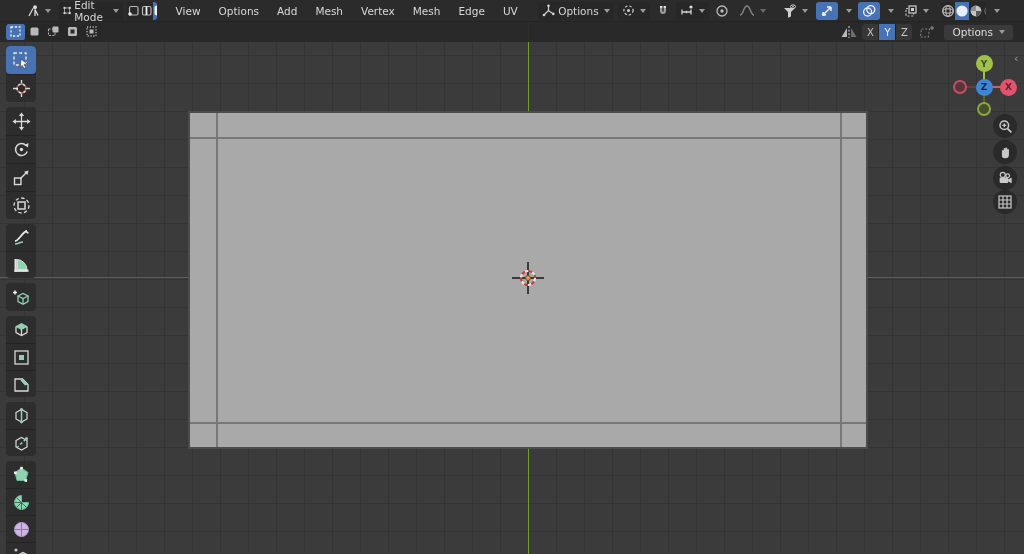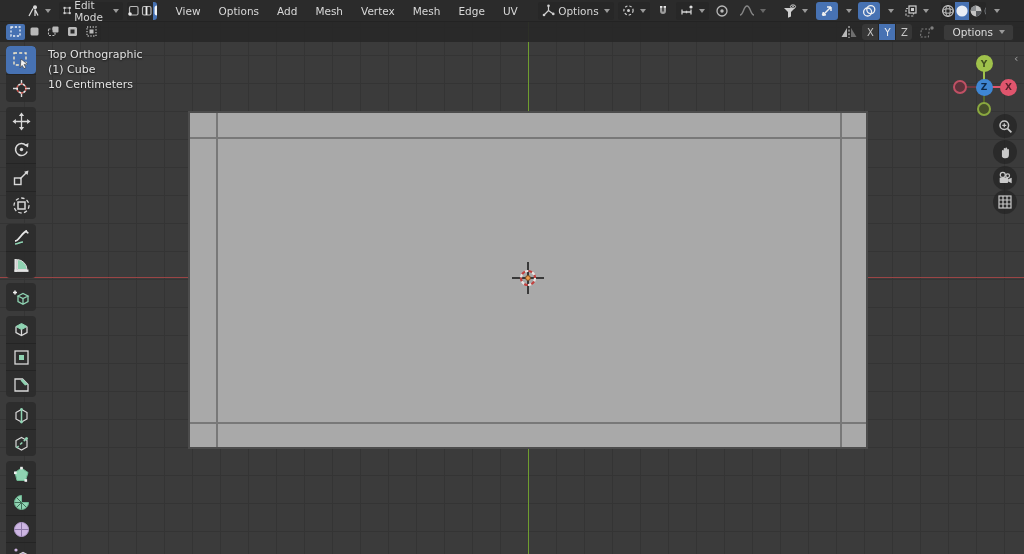--- a/index.html
+++ b/index.html
@@ -94,25 +94,20 @@
     <div class="cursor3d">
       <svg width="34" height="34" viewBox="0 0 34 34">
         <line x1="17" y1="1" x2="17" y2="33" stroke="#1e1e1e" stroke-width="1.6"></line>
         <line x1="1" y1="17" x2="33" y2="17" stroke="#1e1e1e" stroke-width="1.6"></line>
         <circle cx="17" cy="17" r="7" fill="none" stroke="#e8e3e0" stroke-width="2.2" stroke-dasharray="3.7 3.7"></circle>
         <circle cx="17" cy="17" r="7" fill="none" stroke="#c3413f" stroke-width="2.2" stroke-dasharray="3.7 3.7" stroke-dashoffset="3.7"></circle>
         <circle cx="17" cy="17" r="2.4" fill="#ef9d4c" stroke="#7a4a1e" stroke-width="1"></circle>
       </svg>
     </div>
 
-    <div class="vptext">
-      <div>Top Orthographic</div>
-      <div>(1) Cube</div>
-      <div>10 Centimeters</div>
-    </div>
 
     <div class="toolbar">
       <div class="tgroup">
         <div class="tbtn active">
           <svg width="19" height="19" viewBox="0 0 19 19">
             <rect x="2" y="2" width="12" height="12" fill="none" stroke="#f5e9c8" stroke-width="1.4" stroke-dasharray="3 2.2"></rect>
             <path d="M9 8l6.2 5-3.1.5 1.8 3.1-1.9 1-1.8-3.2-2 2.3z" fill="#f2f2f2" stroke="#333" stroke-width="0.6"></path>
           </svg>
         </div>
         <div class="tbtn">

